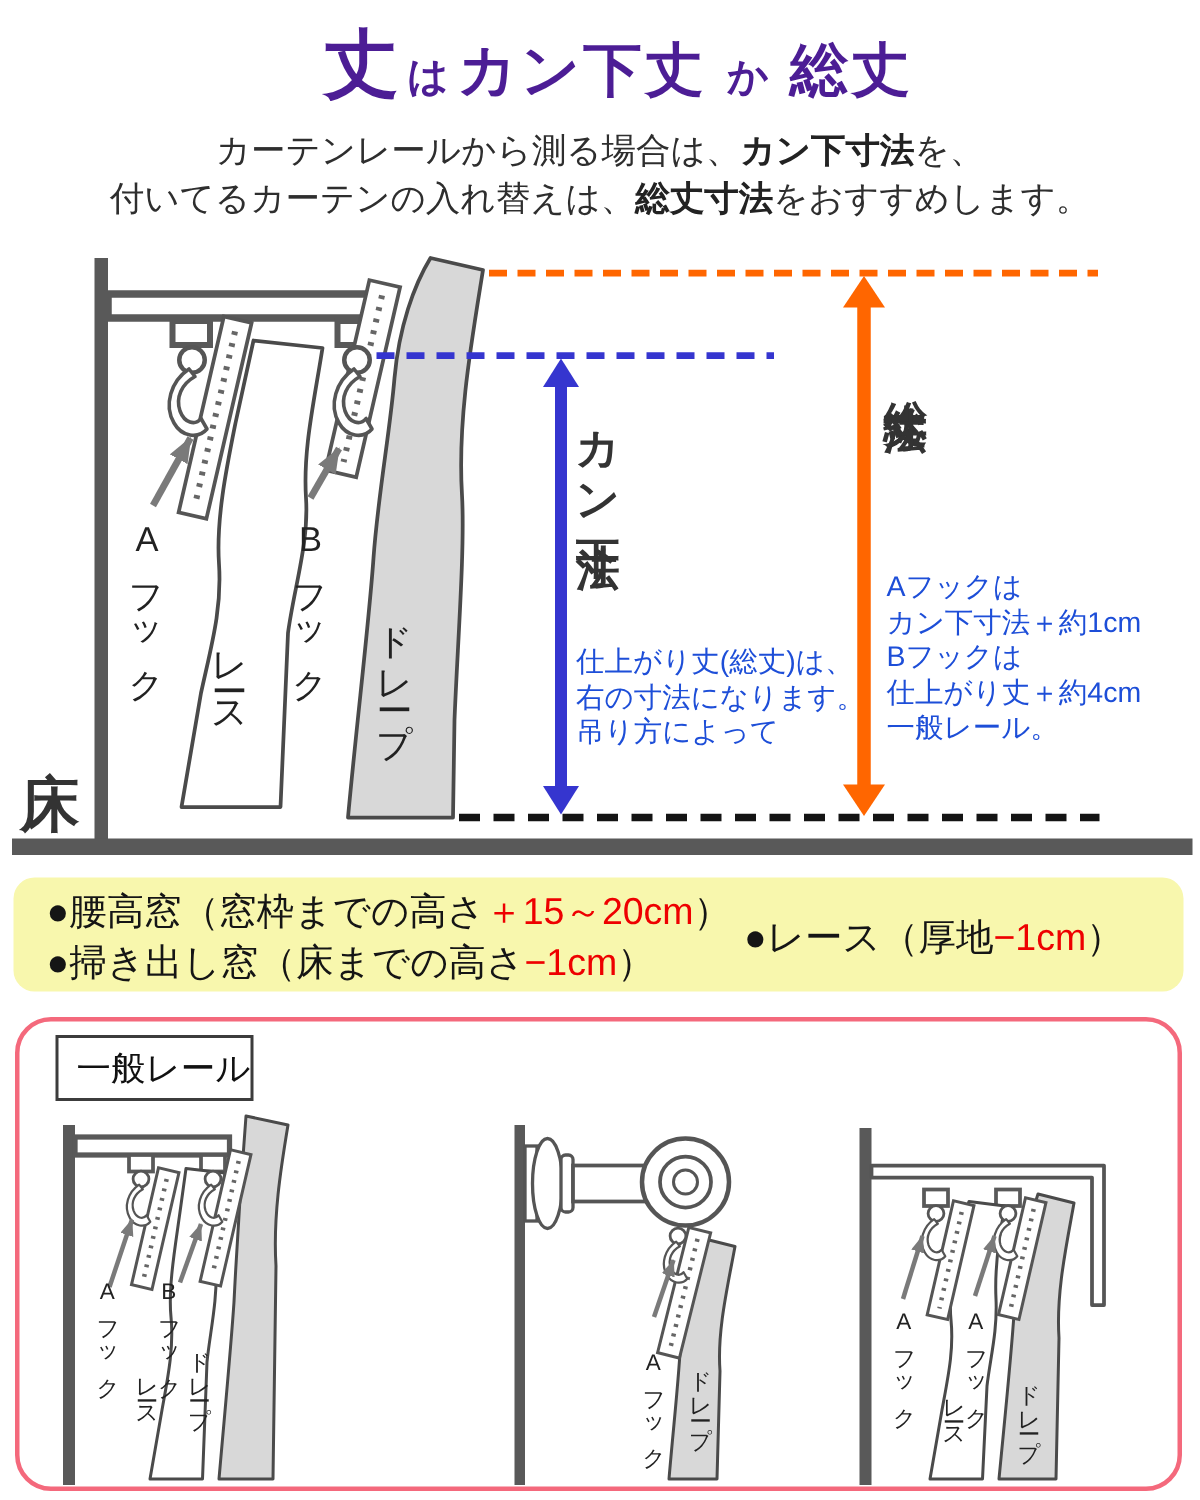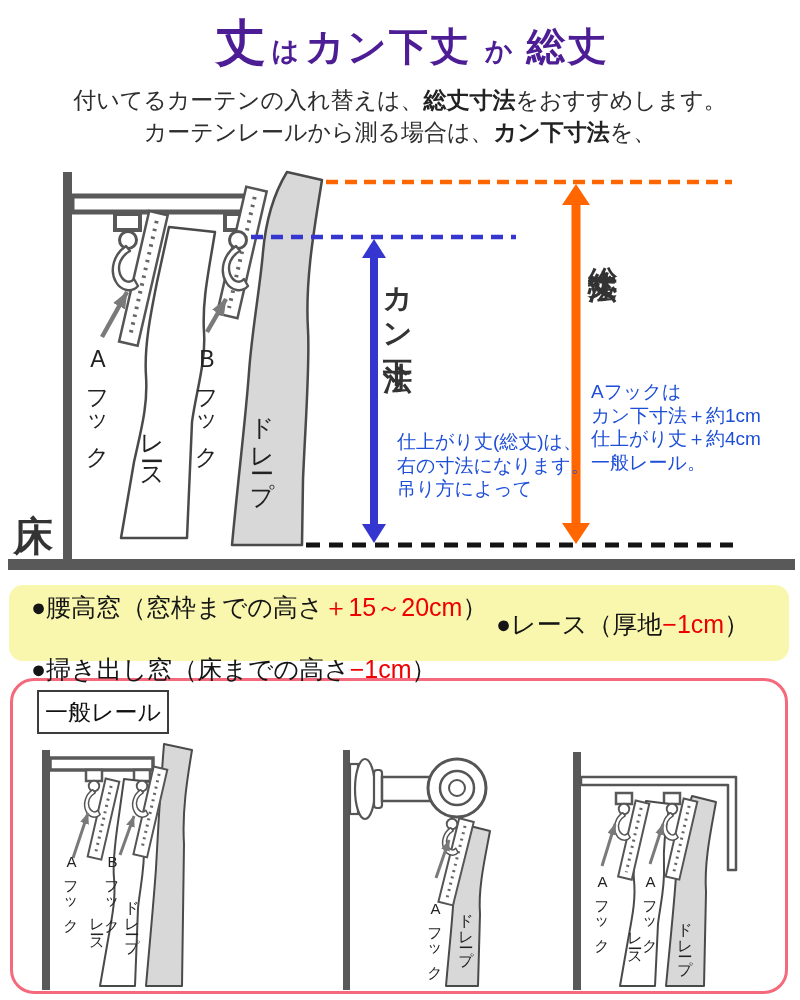--- a/index.html
+++ b/index.html
@@ -33,21 +33,21 @@
         background:#f8f7ad;border-radius:14px;}
   .bline{position:absolute;white-space:nowrap;font-size:25px;color:#151515;}
   .b1{left:22px;top:6px}.b2{left:22px;top:40px}.b3{left:487px;top:23px}
   .red{color:#ee0000;}
 
   
   .pinkbox{position:absolute;left:10px;top:678px;width:772px;height:310px;
            border:3.5px solid #f4697c;border-radius:24px;background:transparent;}
   .rail-label{position:absolute;border:2px solid #3c3c3c;background:#fff;text-align:center;
               font-size:23px;color:#111;height:40px;line-height:40px;}
-  .rl1{left:37px;top:690px;width:128px;}
+  .rl1{left:37px;top:690px;width:128px;text-align:right;}
   .rl2{left:344px;top:690px;width:394px;}
 
   svg{position:absolute;left:0;top:0;}
 </style>
 </head>
 <body>
 
 <div class="page">
 
   <div class="band"></div>
@@ -159,45 +159,46 @@
     </g>
   </svg>
 
   <div class="pinkbox"></div>
 
   <div class="title">
     <span class="t-big">丈</span><span class="t-small">は</span><span class="t-mid">カン下丈</span><span class="t-ka">か</span><span class="t-mid">総丈</span>
   </div>
 
   <div class="subtitle">
+    <div><span>カーテンレールから測る場合は、</span><b>カン下寸法</b><span>を、</span></div>
     <div><span>付いてるカーテンの入れ替えは、</span><b>総丈寸法</b><span>をおすすめします。</span></div>
-    <div><span>カーテンレールから測る場合は、</span><b>カン下寸法</b><span>を、</span></div>
   </div>
 
   <div class="floor-label">床</div>
   <div class="vlabel upright vl23" style="left:86px;top:346px;">Aフック</div>
   <div class="vlabel upright vl23" style="left:195px;top:346px;">Bフック</div>
   <div class="vlabel vl24" style="left:140px;top:418px;">レース</div>
   <div class="vlabel vl24" style="left:250px;top:400px;">ドレープ</div>
   <div class="vlabel vl29" style="left:383px;top:267px;">カン下寸法</div>
   <div class="vlabel vl29" style="left:588px;top:244px;">総丈寸法</div>
-  <div class="note" style="left:397px;top:430px;">
+  <div class="note" style="left:384px;top:430px;">
     <div>仕上がり丈(総丈)は、</div>
     <div>右の寸法になります。</div>
     <div>吊り方によって</div>
   </div>
   <div class="note" style="left:591px;top:380px;">
     <div>Aフックは</div>
     <div>カン下寸法＋約1cm</div>
+    <div>Bフックは</div>
     <div>仕上がり丈＋約4cm</div>
     <div>一般レール。</div>
   </div>
 
   <div class="bline b1" style="top:591px;left:31px;text-align:center;"><span>●腰高窓（窓枠までの高さ</span><span class="red">＋15～20cm</span><span>）</span></div>
-  <div class="bline b2" style="top:625px;left:31px;margin-top:28px;"><span>●掃き出し窓（床までの高さ</span><span class="red">−1cm</span><span>）</span></div>
+  <div class="bline b2" style="top:625px;left:31px;"><span>●掃き出し窓（床までの高さ</span><span class="red">−1cm</span><span>）</span></div>
   <div class="bline b3" style="top:608px;left:496px;"><span>●レース（厚地</span><span class="red">−1cm</span><span>）</span></div>
 
   <div class="rail-label rl1">一般レール</div>
 
   <div class="vlabel upright vl15" style="left:64px;top:853px;">Aフック</div>
   <div class="vlabel upright vl15" style="left:105px;top:853px;">Bフック</div>
   <div class="vlabel vl15" style="left:90px;top:908px;">レース</div>
   <div class="vlabel vl15" style="left:125px;top:890px;">ドレープ</div>
   <div class="vlabel upright vl15" style="left:428px;top:900px;">Aフック</div>
   <div class="vlabel vl15" style="left:459px;top:903px;">ドレープ</div>

